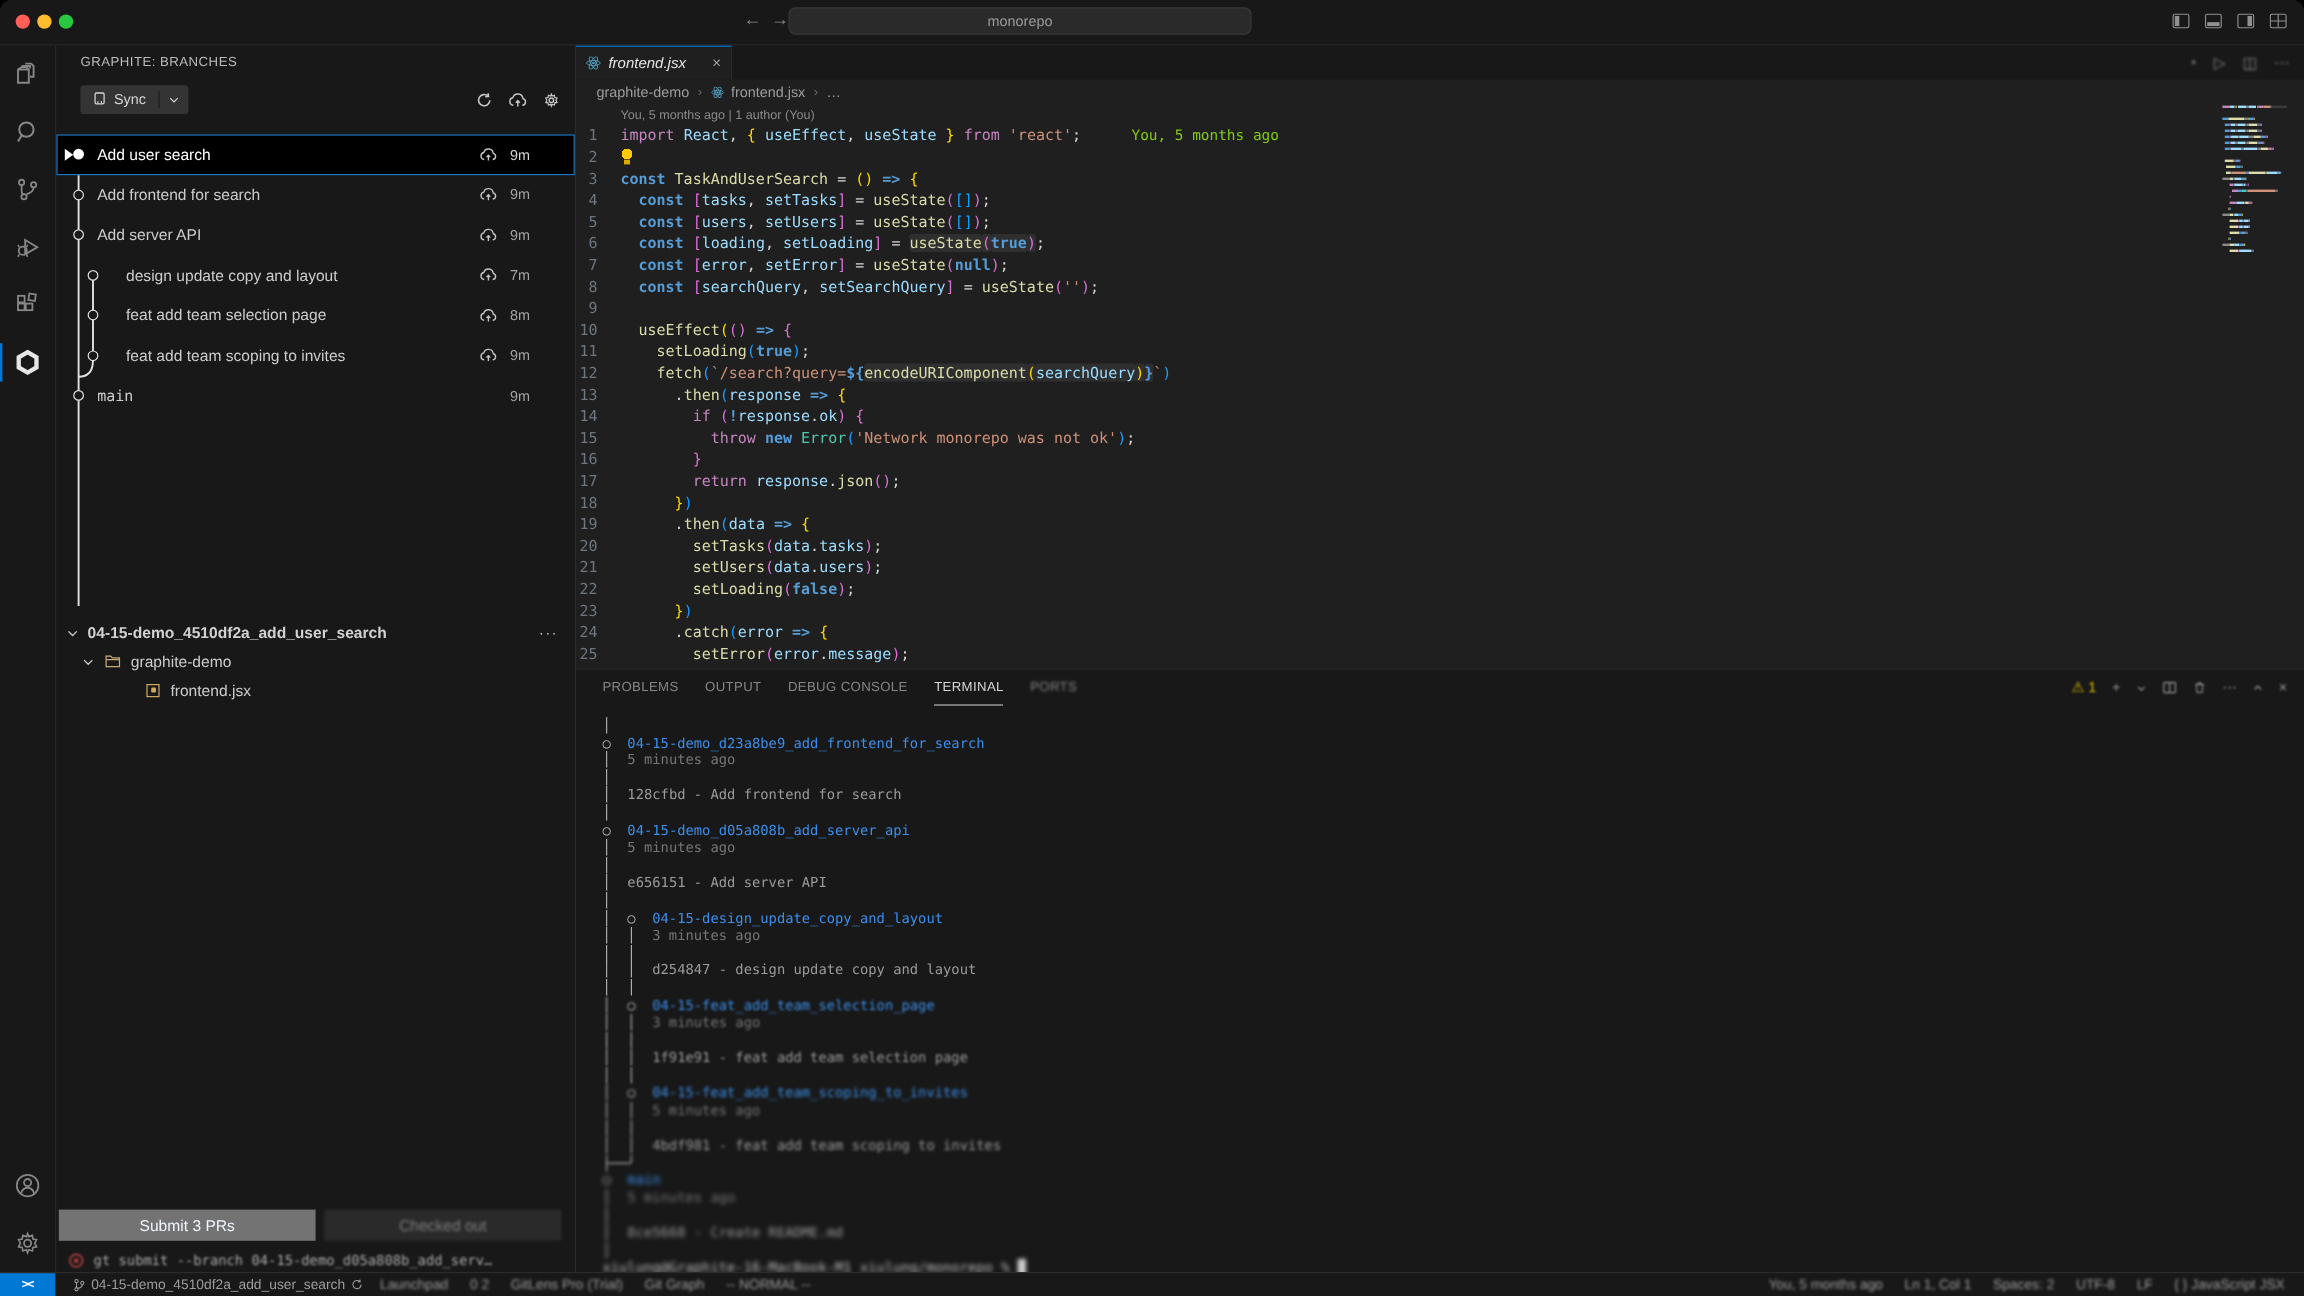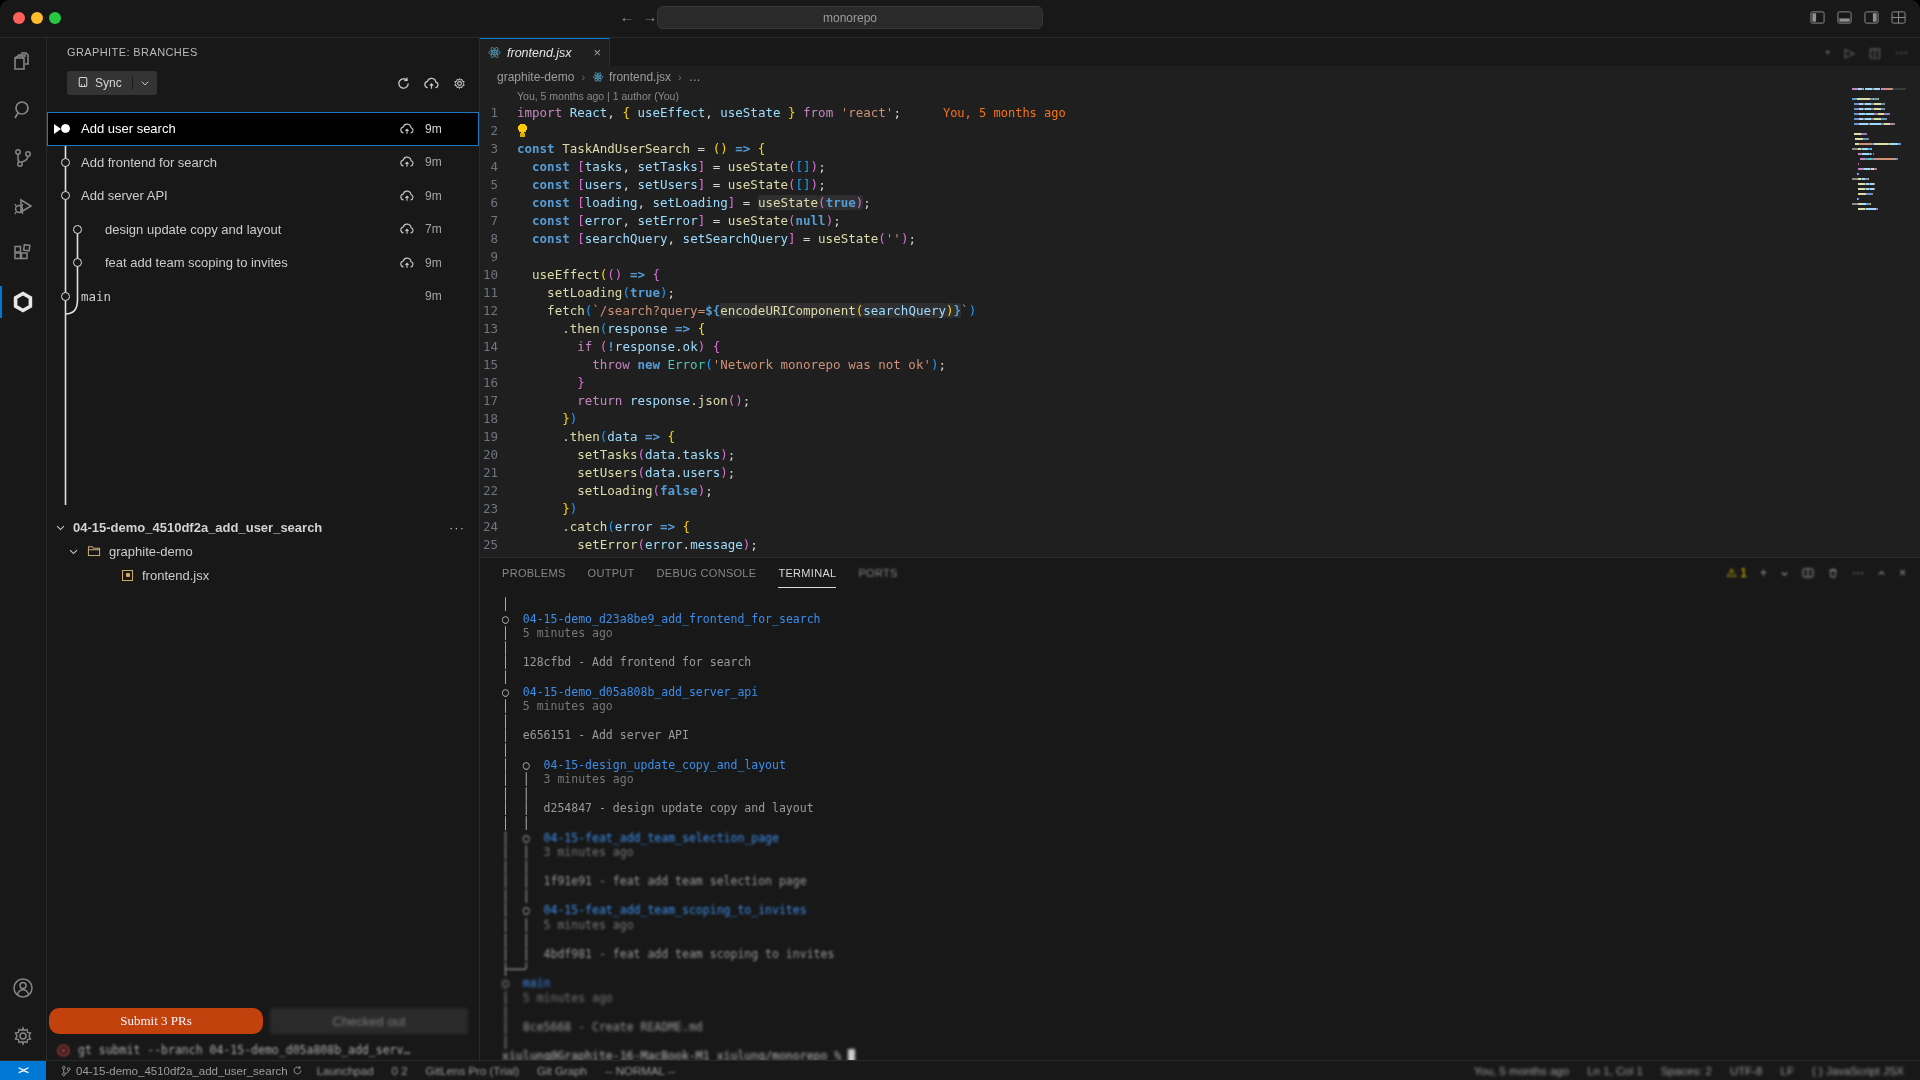--- a/index.html
+++ b/index.html
@@ -62,22 +62,22 @@
   .wt-row { height:24px; display:flex; align-items:center; position:relative; }
   .wt-header-label { margin-left:26px; font-weight:bold; color:#d2d2d2; }
   .wt-dots { position:absolute; right:14px; color:#bdbdbd; letter-spacing:1px; }
   .wt-chev { position:absolute; display:flex; }
   .wt-folder-label { margin-left:62px; }
   .wt-file { padding-left:75px; }
   .file-ico { display:inline-block; width:11px; height:11px; border:1px solid #cfa95e; margin-right:9px; position:relative; }
   .file-ico::after { content:""; position:absolute; left:2.5px; top:2.5px; width:4px; height:4px; background:#cfa95e; border-radius:1px; }
 
   .sb-buttons { position:absolute; top:970px; left:0; right:0; height:27px; }
-  .btn-submit { position:absolute; left:2px; width:214px; height:26px; background:#c2410c; border:none;
-    color:#f0f6ff; font-size:13px; border-radius:10px; filter:blur(.5px); font-family:Liberation Serif, serif; }
+  .btn-submit { position:absolute; left:2px; width:214px; height:26px; background:#737373; border:none;
+    color:#f0f6ff; font-size:13px; border-radius:0; filter:blur(.5px); font-family:Liberation Sans, sans-serif; }
   .btn-checked { position:absolute; left:223px; width:198px; height:26px; background:#2a2a2a; border:none;
     color:#7d7d7d; font-size:13px; border-radius:2px; filter:blur(1.4px); font-family:inherit; }
   .sb-error { position:absolute; top:1003px; left:10px; right:4px; height:18px; display:flex; gap:8px;
     align-items:center; color:#a9a9a9; font-family:"DejaVu Sans Mono", monospace; font-size:11.5px;
     white-space:nowrap; overflow:hidden; filter:blur(.8px); }
 
   
   .editor { position:absolute; left:480px; top:38px; right:0; height:519px; background:#1f1f1f; }
   .tabbar { position:absolute; left:0; top:0; right:0; height:28px; background:#181818; display:flex; }
   .tab { width:130px; height:28px; background:#1f1f1f; border-top:1px solid #0078d4;
@@ -92,21 +92,21 @@
 
   .code-area { position:absolute; left:0; top:50px; right:0; bottom:0; overflow:hidden;
     font-family:"DejaVu Sans Mono", monospace; font-size:12.5px; line-height:18px; }
   .codelens { padding-left:37px; font-size:10.5px; color:#8a8a8a; height:16px; line-height:16px;
     font-family:"Liberation Sans", sans-serif; }
   .cl { height:18px; white-space:pre; position:relative; padding-left:37px; }
   .cl .num { position:absolute; left:0; width:18px; text-align:right; color:#6e7681; }
   .t-k{color:#c586c0;} .t-b{color:#569cd6;font-weight:bold;} .t-v{color:#9cdcfe;} .t-f{color:#dcdcaa;}
   .t-s{color:#ce9178;} .t-p{color:#d4d4d4;} .t-t{color:#4ec9b0;}
   .t-g1{color:#ffd700;} .t-g2{color:#da70d6;} .t-g3{color:#179fff;}
-  .t-gh{color:#f97316; margin-left:42px; filter:blur(.6px); font-size:12px;}
+  .t-gh{color:#84cc16; margin-left:42px; filter:blur(.6px); font-size:12px;}
   .hl { background:rgba(120,120,120,.18); border-radius:2px; }
   .t-bulb { display:inline-block; width:11px; height:13px; vertical-align:-2px;
     background: radial-gradient(circle at 50% 34%, #ffcb00 0 4.5px, transparent 4.5px),
                 linear-gradient(#d9ad00,#d9ad00) 50% 100%/5px 4px no-repeat; }
   .minimap { position:absolute; right:8px; top:50px; width:60px; filter:blur(.6px); }
   .mm-line { height:2px; margin-bottom:3px; display:flex; }
   .mm-seg { height:2px; }
 
   
   .panel { position:absolute; left:480px; top:557px; right:0; height:503px; background:#181818;
@@ -304,20 +304,31 @@
         <div class="branch-row indent">
           <span class="node"></span>
           <span class="b-label">design update copy and layout</span>
           <span class="b-cloud">
             <svg width="16" height="14" viewBox="0 0 18 16">
               <path d="M5 12.5 a3.4 3.4 0 0 1 -.4 -6.7 A4.6 4.6 0 0 1 13.6 6.6 a3 3 0 0 1 -.5 5.9" fill="none" stroke="#c5c5c5" stroke-width="1.3"></path>
               <path d="M9 13.5 V8.5 M7.2 10.2 L9 8.4 L10.8 10.2" fill="none" stroke="#c5c5c5" stroke-width="1.3"></path>
             </svg>
           </span>
           <span class="b-time">7m</span>
+        </div>
+        <div class="branch-row indent">
+          <span class="node"></span>
+          <span class="b-label">feat add team selection page</span>
+          <span class="b-cloud">
+            <svg width="16" height="14" viewBox="0 0 18 16">
+              <path d="M5 12.5 a3.4 3.4 0 0 1 -.4 -6.7 A4.6 4.6 0 0 1 13.6 6.6 a3 3 0 0 1 -.5 5.9" fill="none" stroke="#c5c5c5" stroke-width="1.3"></path>
+              <path d="M9 13.5 V8.5 M7.2 10.2 L9 8.4 L10.8 10.2" fill="none" stroke="#c5c5c5" stroke-width="1.3"></path>
+            </svg>
+          </span>
+          <span class="b-time">8m</span>
         </div>
         <div class="branch-row indent">
           <span class="node"></span>
           <span class="b-label">feat add team scoping to invites</span>
           <span class="b-cloud">
             <svg width="16" height="14" viewBox="0 0 18 16">
               <path d="M5 12.5 a3.4 3.4 0 0 1 -.4 -6.7 A4.6 4.6 0 0 1 13.6 6.6 a3 3 0 0 1 -.5 5.9" fill="none" stroke="#c5c5c5" stroke-width="1.3"></path>
               <path d="M9 13.5 V8.5 M7.2 10.2 L9 8.4 L10.8 10.2" fill="none" stroke="#c5c5c5" stroke-width="1.3"></path>
             </svg>
           </span>

